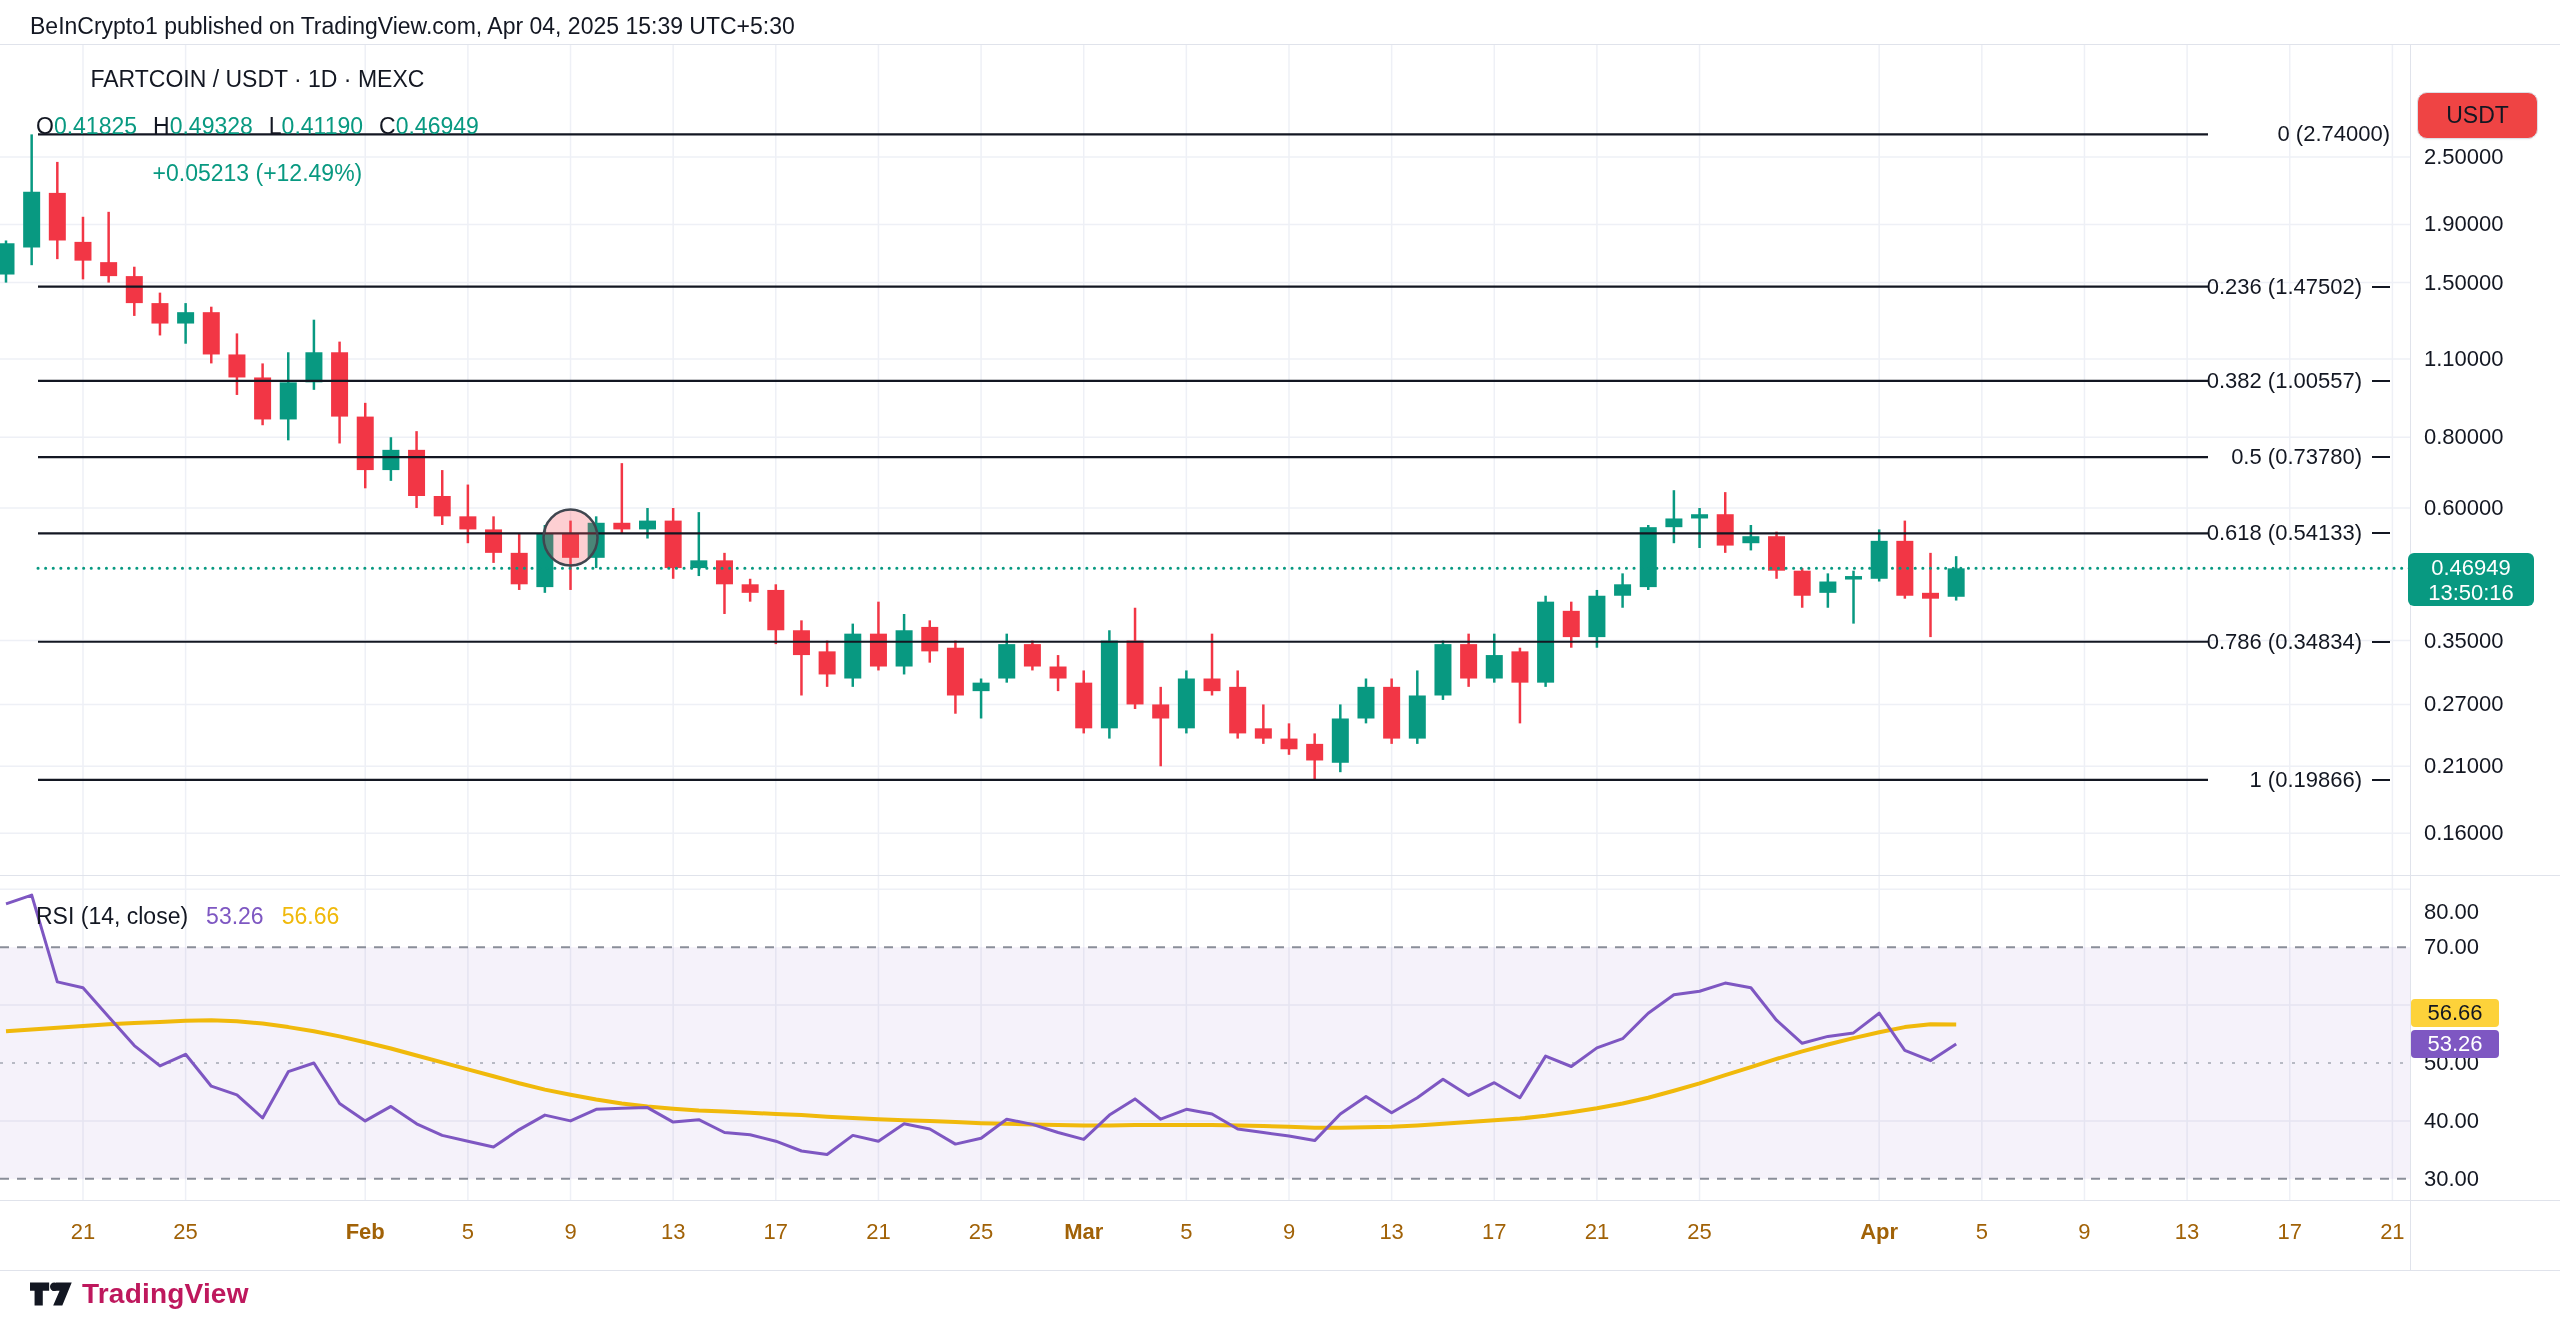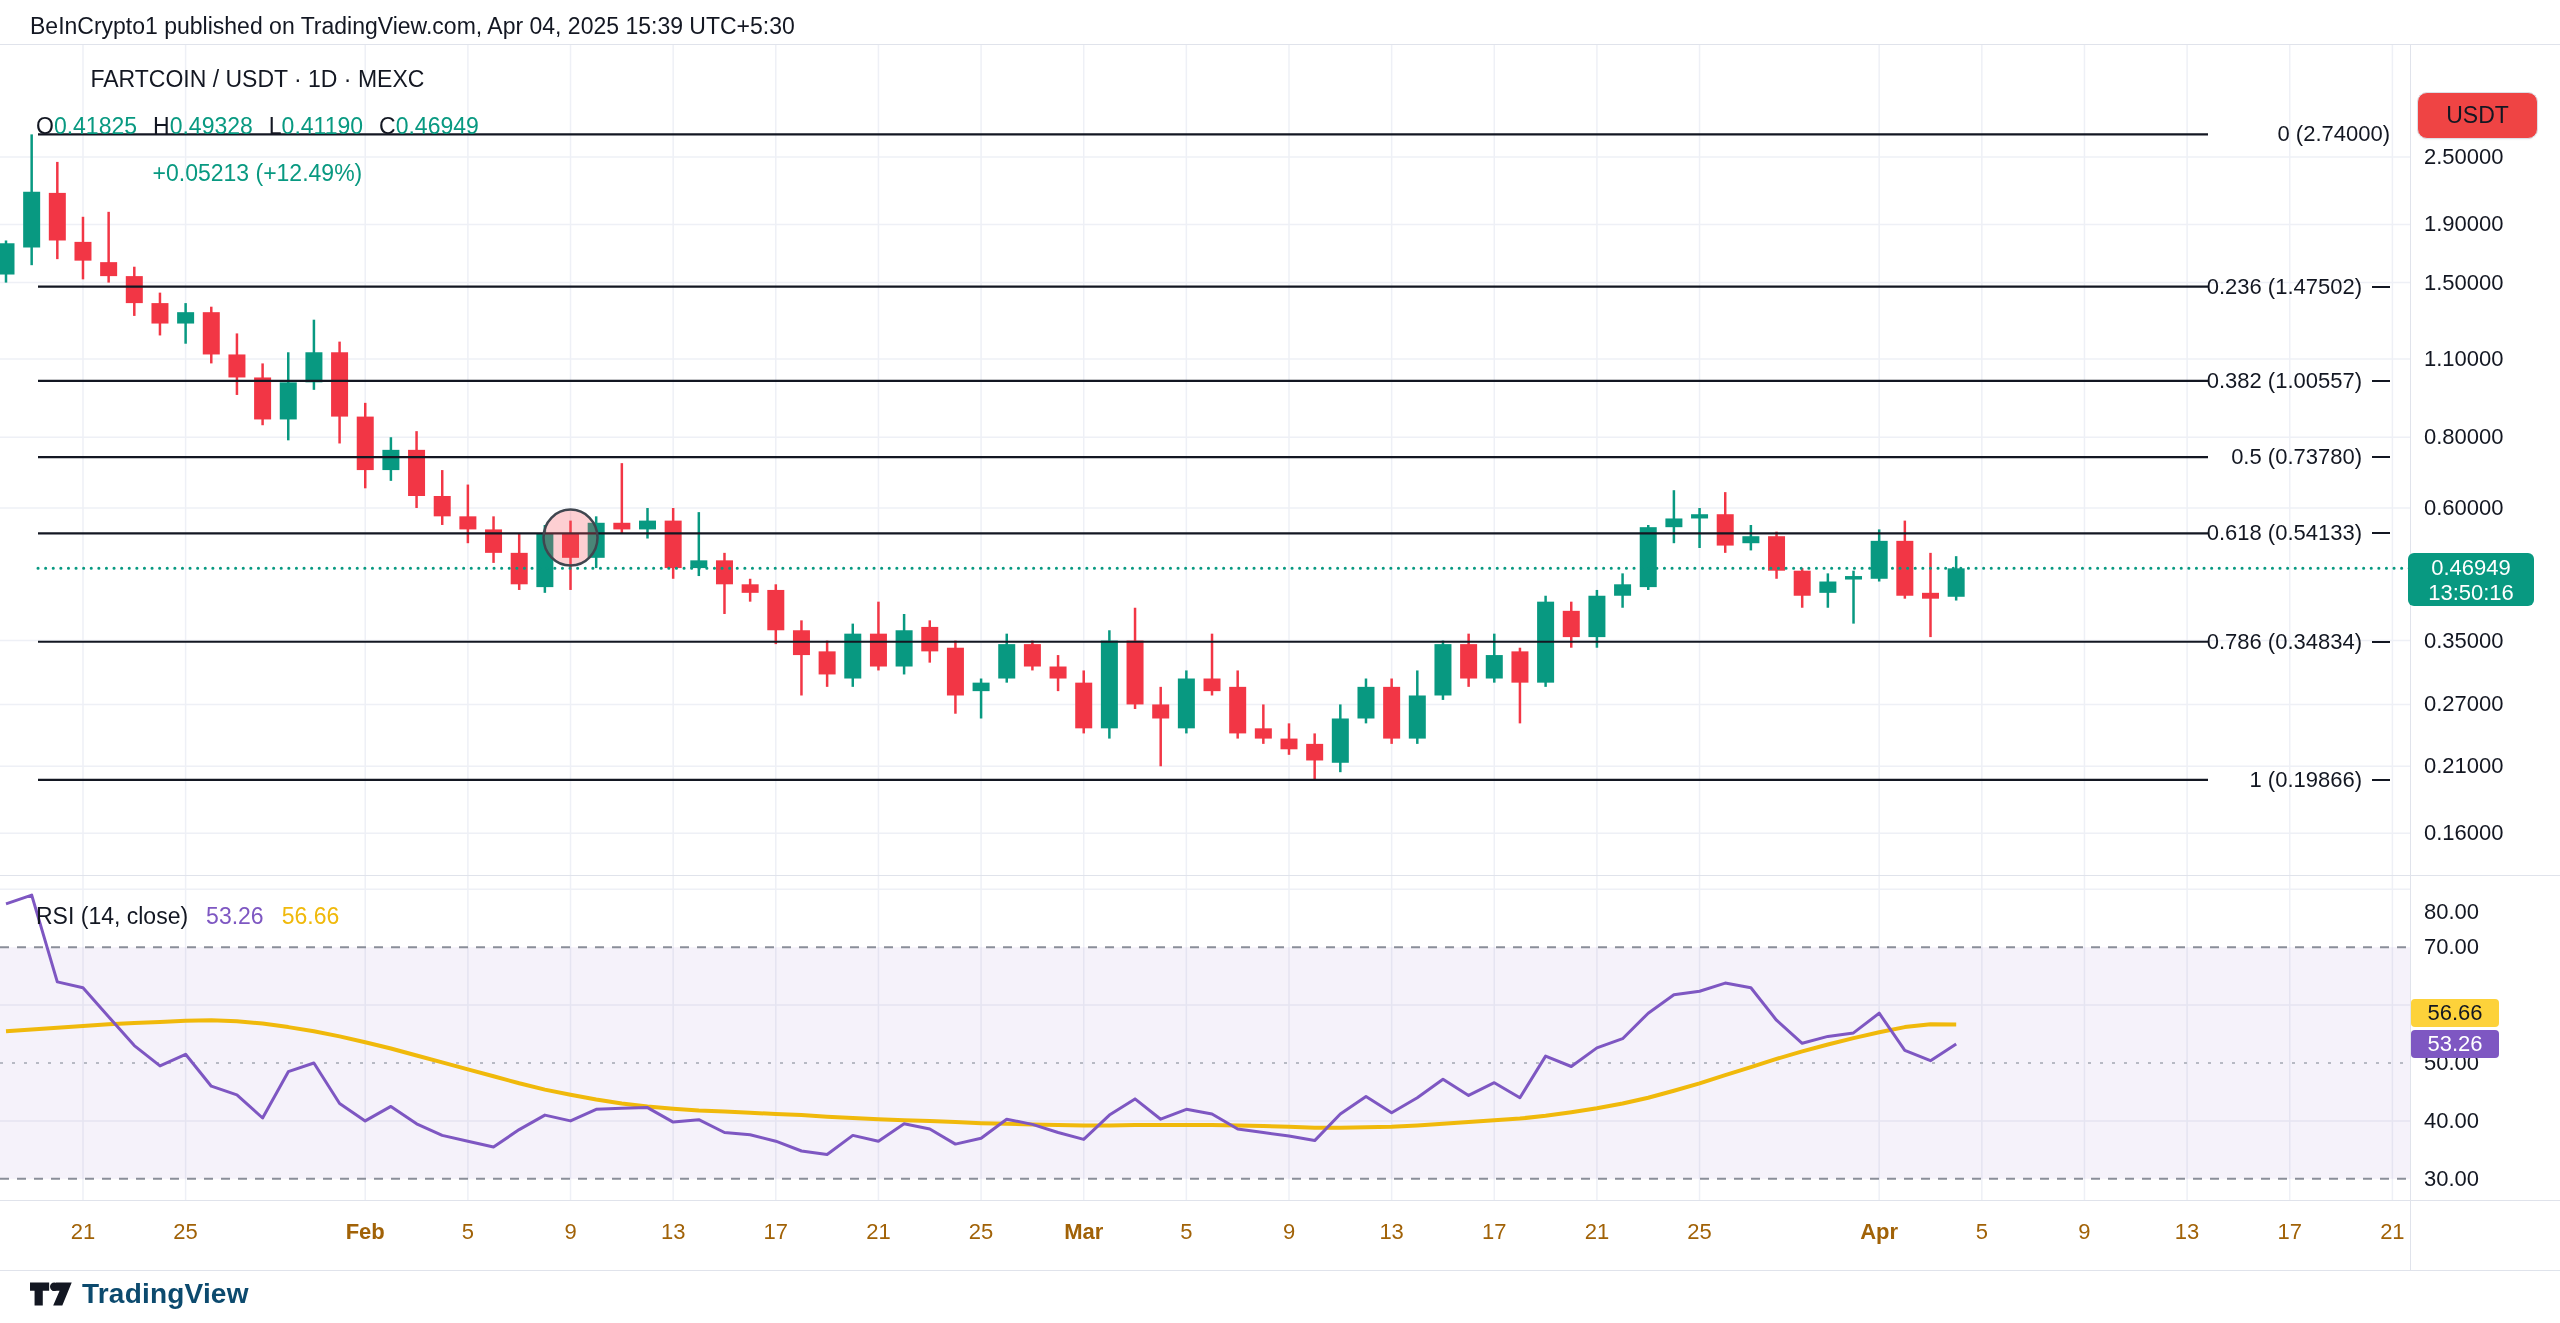--- a/index.html
+++ b/index.html
@@ -23,21 +23,21 @@
   .t-label{position:absolute;top:1219px;width:84px;margin-left:-42px;text-align:center;
            font-size:22px;color:#a16207;}
   .t-label.bold{font-weight:700;}
   .price-badge{position:absolute;left:2408px;top:553px;width:126px;height:53px;border-radius:6px;
                display:flex;flex-direction:column;align-items:center;justify-content:center;line-height:25px;
                font-size:22px;color:#fff;}
   .rsi-legend{position:absolute;left:36px;top:903px;font-size:23px;display:flex;gap:18px;white-space:nowrap;}
   .rsi-badge{position:absolute;left:2411px;width:88px;height:28px;border-radius:4px;font-size:22px;
              display:flex;align-items:center;justify-content:center;}
   .footer-brand{position:absolute;left:30px;top:1278px;display:flex;align-items:center;gap:10px;}
-  .footer-brand .brand-text{font-size:28px;font-weight:600;color:#0c4a6e;letter-spacing:.2px;}
+  .footer-brand .brand-text{font-size:28px;font-weight:600;color:#be185d;letter-spacing:.2px;}
 </style>
 </head>
 <body>
 
 <div id="root">
 
   <svg id="chart-svg" width="2560" height="1323">
       <g>
         <line x1="82.98" x2="82.98" y1="44" y2="1200" stroke="#eef0f6" stroke-width="1.5"></line>
         <line x1="185.62" x2="185.62" y1="44" y2="1200" stroke="#eef0f6" stroke-width="1.5"></line>

